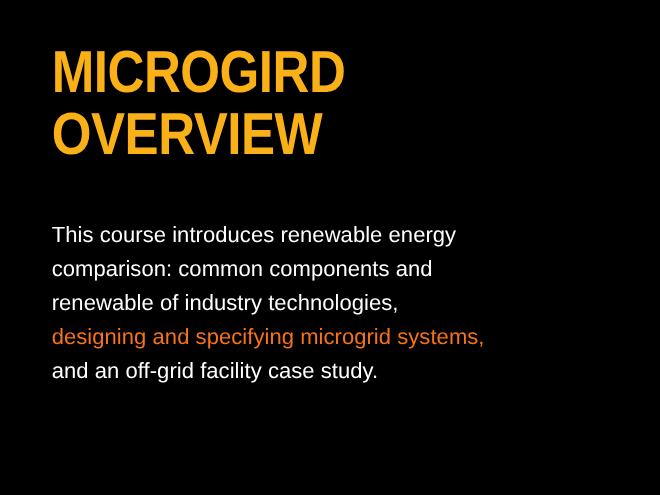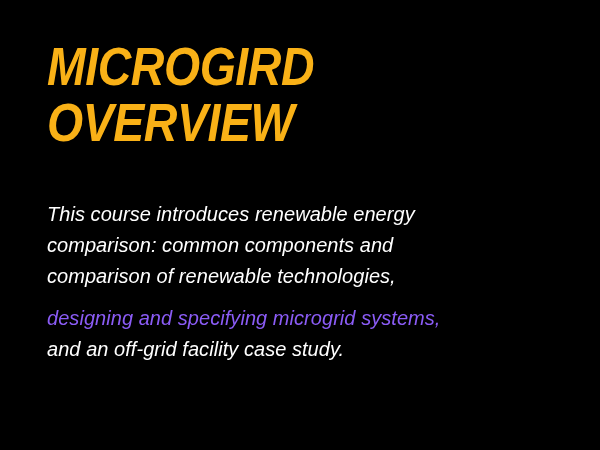--- a/index.html
+++ b/index.html
@@ -10,21 +10,20 @@
   body {
     background: #000000;
     font-family: "Liberation Sans", sans-serif;
   }
   #slide {
     position: relative;
     width: 511px;
     height: 450px;
     background: #000000;
     overflow: hidden;
-    font-style: italic;
   }
   #content {
     position: absolute;
     left: 47px;
     top: 38px;
     width: 520px;
   }
 
   
   #title-block {
@@ -71,19 +70,19 @@
   <div id="content">
 
     <h1 id="title-block">
       <span class="title-line" style="color: rgb(249, 177, 23);">MICROGIRD</span>
       <span class="title-line" style="color: rgb(249, 177, 23);">OVERVIEW</span>
     </h1>
 
     <p id="body-block">
       <span class="body-line" style="color: rgb(255, 255, 255);">This course introduces renewable energy</span>
       <span class="body-line" style="color: rgb(255, 255, 255);">comparison: common components and</span>
-      <span class="body-line" style="color: rgb(255, 255, 255);">comparison of renewable technologies,</span>
-      <span class="body-line" style="color: #8b5cf6; margin-top: 11px;">designing and specifying microgrid systems,</span>
+      <span class="body-line" style="color: rgb(255, 255, 255);">renewable of industry technologies,</span>
+      <span class="body-line" style="color: #f97316;">designing and specifying microgrid systems,</span>
       <span class="body-line" style="color: rgb(255, 255, 255);">and an off-grid facility case study.</span>
     </p>
 
   </div>
 </div>
 
 </body></html>

